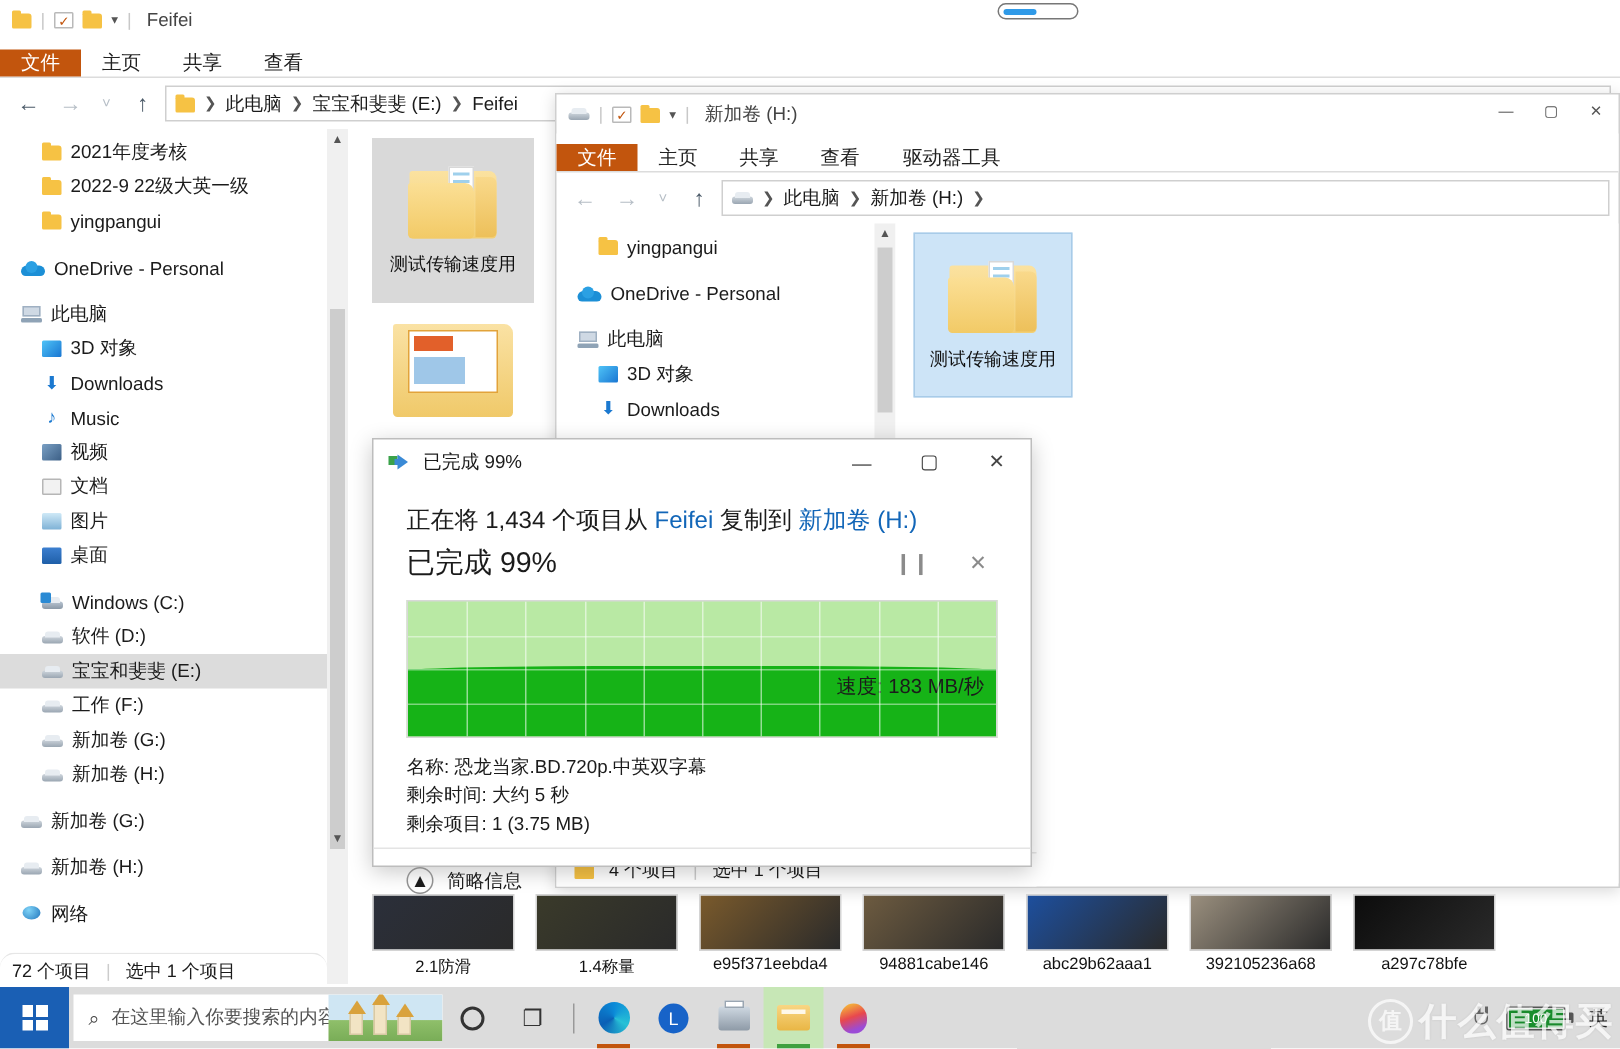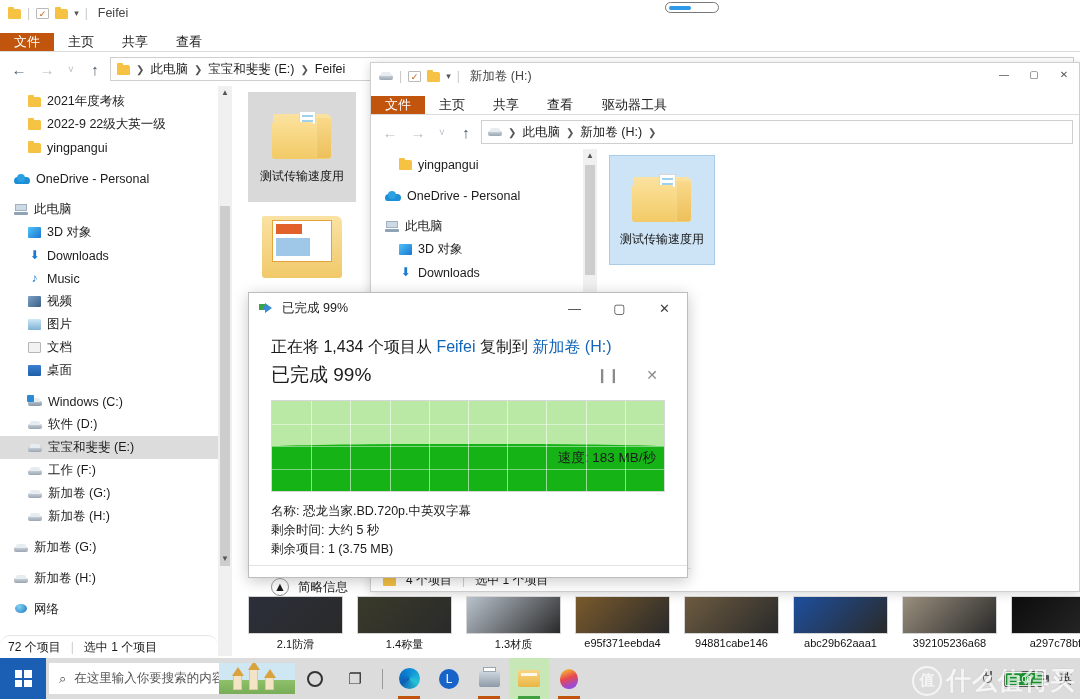--- a/index.html
+++ b/index.html
@@ -236,26 +236,26 @@
           </div>
           <div class="trow ind1">
             <span style="color: rgb(27, 121, 208); font-size: 12px; line-height: 11px; display: inline-block; width: 13px; text-align: center;">♪</span>
             <span>Music</span>
           </div>
           <div class="trow ind1">
             <span class="sqico" style="background: linear-gradient(135deg, rgb(122, 160, 196), rgb(60, 95, 134));"></span>
             <span>视频</span>
           </div>
           <div class="trow ind1">
+            <span class="sqico" style="background: rgb(242, 242, 242); border: 1px solid rgb(182, 182, 182);"></span>
+            <span>文档</span>
+          </div>
+          <div class="trow ind1">
             <span class="sqico" style="background: linear-gradient(rgb(207, 233, 247), rgb(127, 178, 214));"></span>
             <span>图片</span>
-          </div>
-          <div class="trow ind1">
-            <span class="sqico" style="background: rgb(242, 242, 242); border: 1px solid rgb(182, 182, 182);"></span>
-            <span>文档</span>
           </div>
           <div class="trow ind1">
             <span class="sqico" style="background: linear-gradient(rgb(60, 127, 208), rgb(31, 95, 168));"></span>
             <span>桌面</span>
           </div>
           <div class="trow ind1 gap">
             <span class="drv win">
               <i></i>
             </span>
             <span>Windows (C:)</span>
@@ -463,24 +463,20 @@
   </div>
 
   <div class="thumbstrip" id="thumbs">
       <div class="thumb">
         <div class="img" style="background: linear-gradient(135deg, rgb(43, 47, 58), rgb(42, 42, 42));"></div>
         <div class="cap">2.1防滑</div>
       </div>
       <div class="thumb">
         <div class="img" style="background: linear-gradient(135deg, rgb(58, 58, 42), rgb(42, 42, 42));"></div>
         <div class="cap">1.4称量</div>
-      </div>
-      <div class="thumb">
-        <div class="img" style="background: linear-gradient(135deg, rgb(185, 194, 204), rgb(42, 42, 42));"></div>
-        <div class="cap">1.3材质</div>
       </div>
       <div class="thumb">
         <div class="img" style="background: linear-gradient(135deg, rgb(122, 90, 44), rgb(42, 42, 42));"></div>
         <div class="cap">e95f371eebda4</div>
       </div>
       <div class="thumb">
         <div class="img" style="background: linear-gradient(135deg, rgb(109, 91, 64), rgb(42, 42, 42));"></div>
         <div class="cap">94881cabe146</div>
       </div>
       <div class="thumb">

